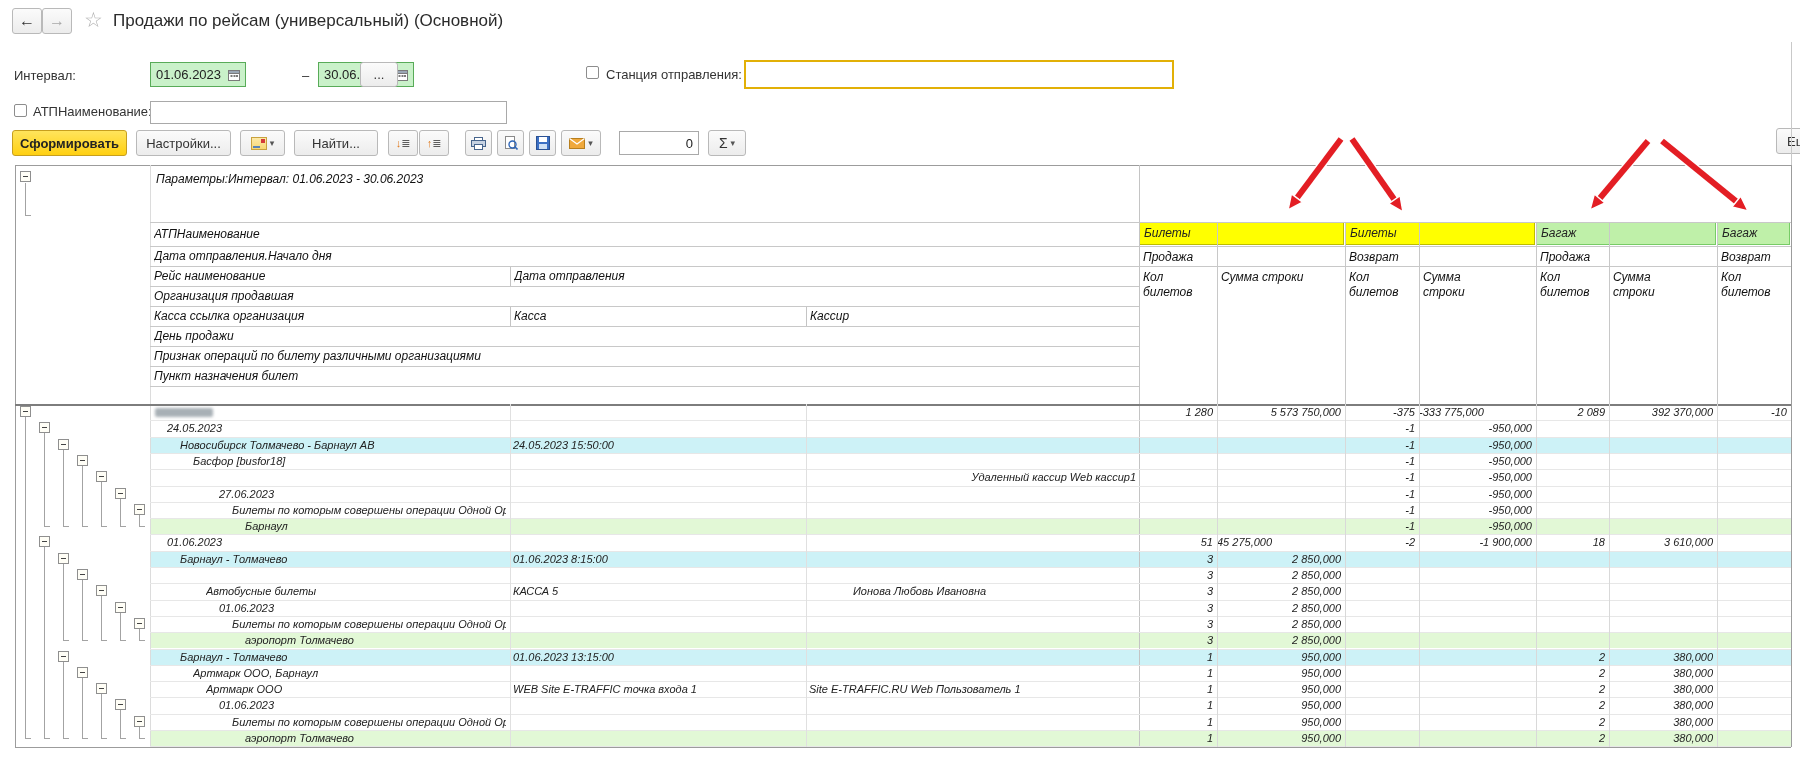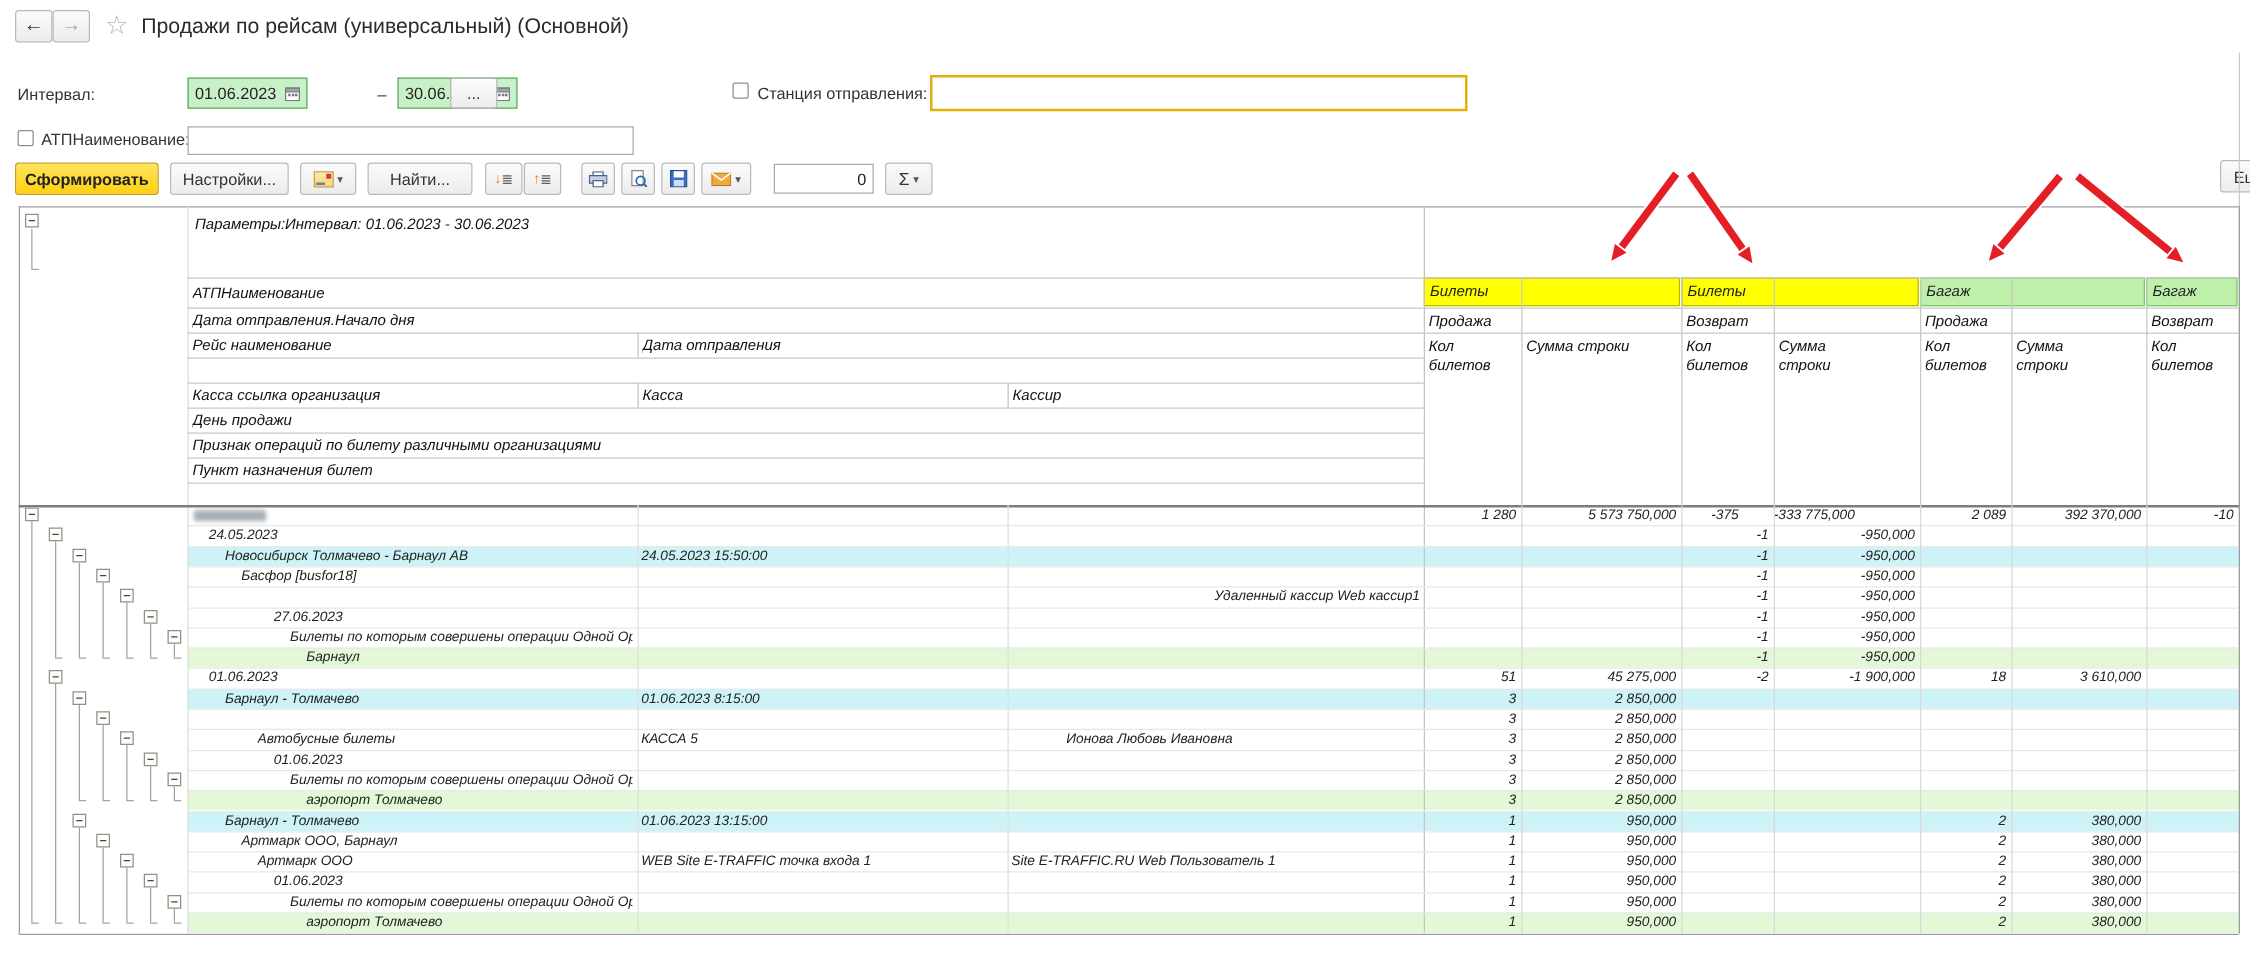--- a/index.html
+++ b/index.html
@@ -137,20 +137,21 @@
     <div class="abs" style="left: 150px; top: 632.2px; width: 1641px; height: 16.3px; background: rgb(226, 248, 214);"></div>
     <div class="abs" style="left: 150px; top: 648.5px; width: 1641px; height: 16.3px; background: rgb(205, 242, 247);"></div>
     <div class="abs" style="left: 150px; top: 730px; width: 1641px; height: 16.3px; background: rgb(226, 248, 214);"></div>
     <div class="abs hcell" style="left: 156px; top: 172px; font-size: 12px;">Параметры:</div>
     <div class="abs hcell" style="left: 228px; top: 172px; font-size: 12px;">Интервал: 01.06.2023 - 30.06.2023</div>
     <div class="abs hcell" style="left: 154px; top: 227px; width: 502px;">АТПНаименование</div>
     <div class="abs hcell" style="left: 154px; top: 249px; width: 502px;">Дата отправления.Начало дня</div>
     <div class="abs hcell" style="left: 154px; top: 269px; width: 502px;">Рейс наименование</div>
     <div class="abs hcell" style="left: 514px; top: 269px; width: 288px;">Дата отправления</div>
     <div class="abs" style="left: 510px; top: 266px; width: 1px; height: 20px; background: rgb(196, 196, 196);"></div>
+    <div class="abs hcell" style="left: 154px; top: 289px; width: 502px;">Организация продавшая</div>
     <div class="abs hcell" style="left: 154px; top: 309px; width: 502px;">Касса ссылка организация</div>
     <div class="abs hcell" style="left: 514px; top: 309px; width: 288px;">Касса</div>
     <div class="abs hcell" style="left: 810px; top: 309px; width: 325px;">Кассир</div>
     <div class="abs" style="left: 510px; top: 306px; width: 1px; height: 20px; background: rgb(196, 196, 196);"></div>
     <div class="abs" style="left: 806px; top: 306px; width: 1px; height: 20px; background: rgb(196, 196, 196);"></div>
     <div class="abs hcell" style="left: 154px; top: 329px; width: 502px;">День продажи</div>
     <div class="abs hcell" style="left: 154px; top: 349px; width: 502px;">Признак операций по билету различными организациями</div>
     <div class="abs hcell" style="left: 154px; top: 369px; width: 502px;">Пункт назначения билет</div>
     <div class="abs hcell" style="left: 1139px; top: 222px; width: 205px; height: 23px; background: rgb(255, 255, 0); border: 1px solid rgb(189, 189, 0); box-sizing: border-box; line-height: 21px; padding-left: 4px; font-size: 12px; color: rgb(34, 34, 34);">Билеты</div>
     <div class="abs hcell" style="left: 1345px; top: 222px; width: 190px; height: 23px; background: rgb(255, 255, 0); border: 1px solid rgb(189, 189, 0); box-sizing: border-box; line-height: 21px; padding-left: 4px; font-size: 12px; color: rgb(34, 34, 34);">Билеты</div>
@@ -164,21 +165,21 @@
     <div class="abs hcell" style="left: 1221px; top: 270px; width: 120px; white-space: normal; line-height: 15px;">Сумма строки</div>
     <div class="abs hcell" style="left: 1349px; top: 270px; width: 62px; white-space: normal; line-height: 15px;">Кол билетов</div>
     <div class="abs hcell" style="left: 1423px; top: 270px; width: 62px; white-space: normal; line-height: 15px;">Сумма строки</div>
     <div class="abs hcell" style="left: 1540px; top: 270px; width: 62px; white-space: normal; line-height: 15px;">Кол билетов</div>
     <div class="abs hcell" style="left: 1613px; top: 270px; width: 62px; white-space: normal; line-height: 15px;">Сумма строки</div>
     <div class="abs hcell" style="left: 1721px; top: 270px; width: 70px; white-space: normal; line-height: 15px;">Кол билетов</div>
     <div class="abs" style="left: 15px; top: 404px; width: 1776px; height: 16.3px;"></div>
     <div class="abs" style="left: 155px; top: 408px; width: 58px; height: 9px; background: rgb(168, 176, 182); border-radius: 2px; filter: blur(1.5px);"></div>
     <div class="abs cell" style="left: 1139px; top: 406px; width: 74px; text-align: right;">1 280</div>
     <div class="abs cell" style="left: 1217px; top: 406px; width: 124px; text-align: right;">5 573 750,000</div>
-    <div class="abs cell" style="left: 1345px; top: 406px; width: 70px; text-align: center;">-375</div>
+    <div class="abs cell" style="left: 1345px; top: 406px; width: 70px; text-align: right;">-375</div>
     <div class="abs cell" style="left: 1419px; top: 406px; width: 113px; ">-333 775,000</div>
     <div class="abs cell" style="left: 1536px; top: 406px; width: 69px; text-align: right;">2 089</div>
     <div class="abs cell" style="left: 1609px; top: 406px; width: 104px; text-align: right;">392 370,000</div>
     <div class="abs cell" style="left: 1717px; top: 406px; width: 70px; text-align: right;">-10</div>
     <div class="abs" style="left: 15px; top: 420.3px; width: 1776px; height: 16.3px;"></div>
     <div class="abs cell" style="left: 167px; top: 422.3px; width: 339px;">24.05.2023</div>
     <div class="abs cell" style="left: 1345px; top: 422.3px; width: 70px; text-align: right;">-1</div>
     <div class="abs cell" style="left: 1419px; top: 422.3px; width: 113px; text-align: right;">-950,000</div>
     <div class="abs" style="left: 15px; top: 436.6px; width: 1776px; height: 16.3px;"></div>
     <div class="abs cell" style="left: 180px; top: 438.6px; width: 326px;">Новосибирск Толмачево - Барнаул АВ</div>
@@ -201,21 +202,21 @@
     <div class="abs cell" style="left: 232px; top: 503.8px; width: 274px;">Билеты по которым совершены операции Одной Организацией</div>
     <div class="abs cell" style="left: 1345px; top: 503.8px; width: 70px; text-align: right;">-1</div>
     <div class="abs cell" style="left: 1419px; top: 503.8px; width: 113px; text-align: right;">-950,000</div>
     <div class="abs" style="left: 15px; top: 518.1px; width: 1776px; height: 16.3px;"></div>
     <div class="abs cell" style="left: 245px; top: 520.1px; width: 261px;">Барнаул</div>
     <div class="abs cell" style="left: 1345px; top: 520.1px; width: 70px; text-align: right;">-1</div>
     <div class="abs cell" style="left: 1419px; top: 520.1px; width: 113px; text-align: right;">-950,000</div>
     <div class="abs" style="left: 15px; top: 534.4px; width: 1776px; height: 16.3px;"></div>
     <div class="abs cell" style="left: 167px; top: 536.4px; width: 339px;">01.06.2023</div>
     <div class="abs cell" style="left: 1139px; top: 536.4px; width: 74px; text-align: right;">51</div>
-    <div class="abs cell" style="left: 1217px; top: 536.4px; width: 124px; text-align: right;">45 275,000</div>
+    <div class="abs cell" style="left: 1217px; top: 536.4px; width: 124px; ">45 275,000</div>
     <div class="abs cell" style="left: 1345px; top: 536.4px; width: 70px; text-align: right;">-2</div>
     <div class="abs cell" style="left: 1419px; top: 536.4px; width: 113px; text-align: right;">-1 900,000</div>
     <div class="abs cell" style="left: 1536px; top: 536.4px; width: 69px; text-align: right;">18</div>
     <div class="abs cell" style="left: 1609px; top: 536.4px; width: 104px; text-align: right;">3 610,000</div>
     <div class="abs" style="left: 15px; top: 550.7px; width: 1776px; height: 16.3px;"></div>
     <div class="abs cell" style="left: 180px; top: 552.7px; width: 326px;">Барнаул - Толмачево</div>
     <div class="abs cell" style="left: 513px; top: 552.7px; width: 290px;">01.06.2023 8:15:00</div>
     <div class="abs cell" style="left: 1139px; top: 552.7px; width: 74px; text-align: right;">3</div>
     <div class="abs cell" style="left: 1217px; top: 552.7px; width: 124px; text-align: right;">2 850,000</div>
     <div class="abs" style="left: 15px; top: 567px; width: 1776px; height: 16.3px;"></div>

